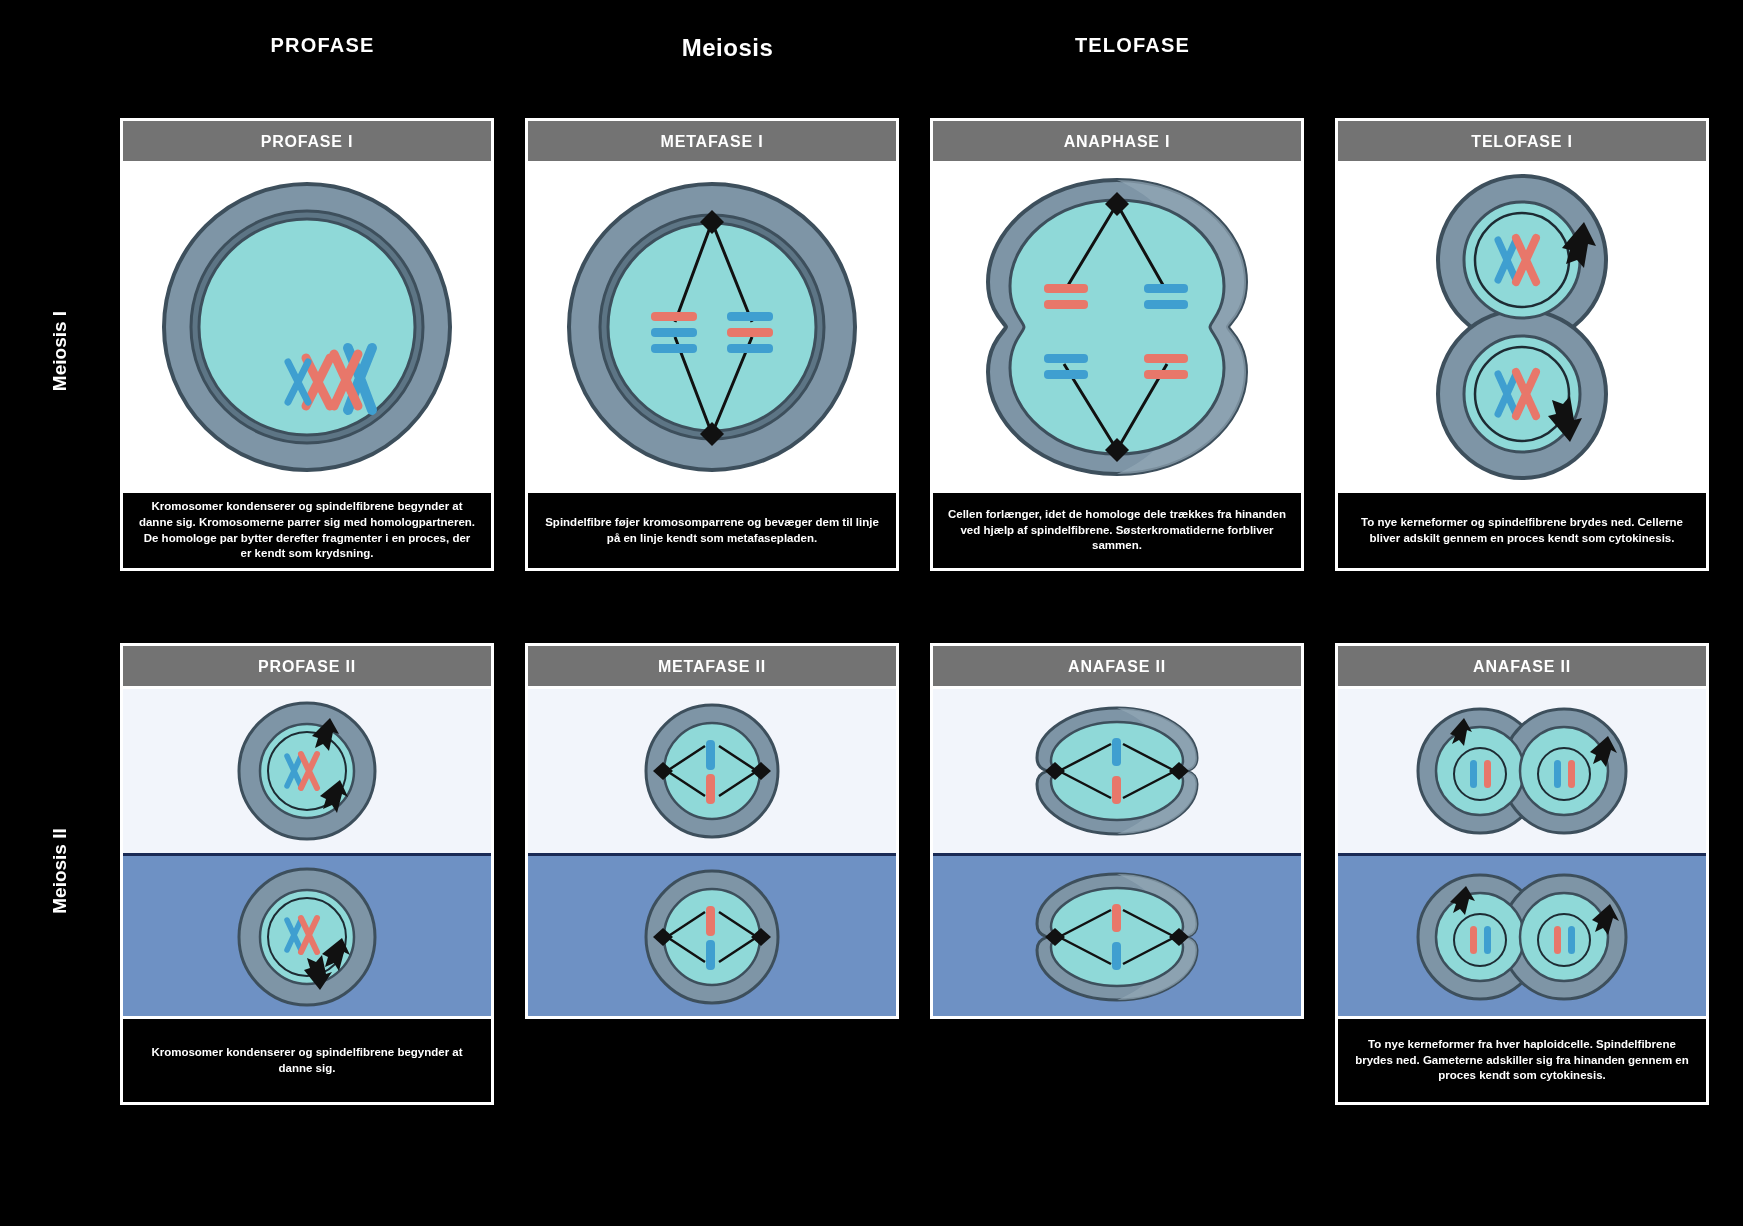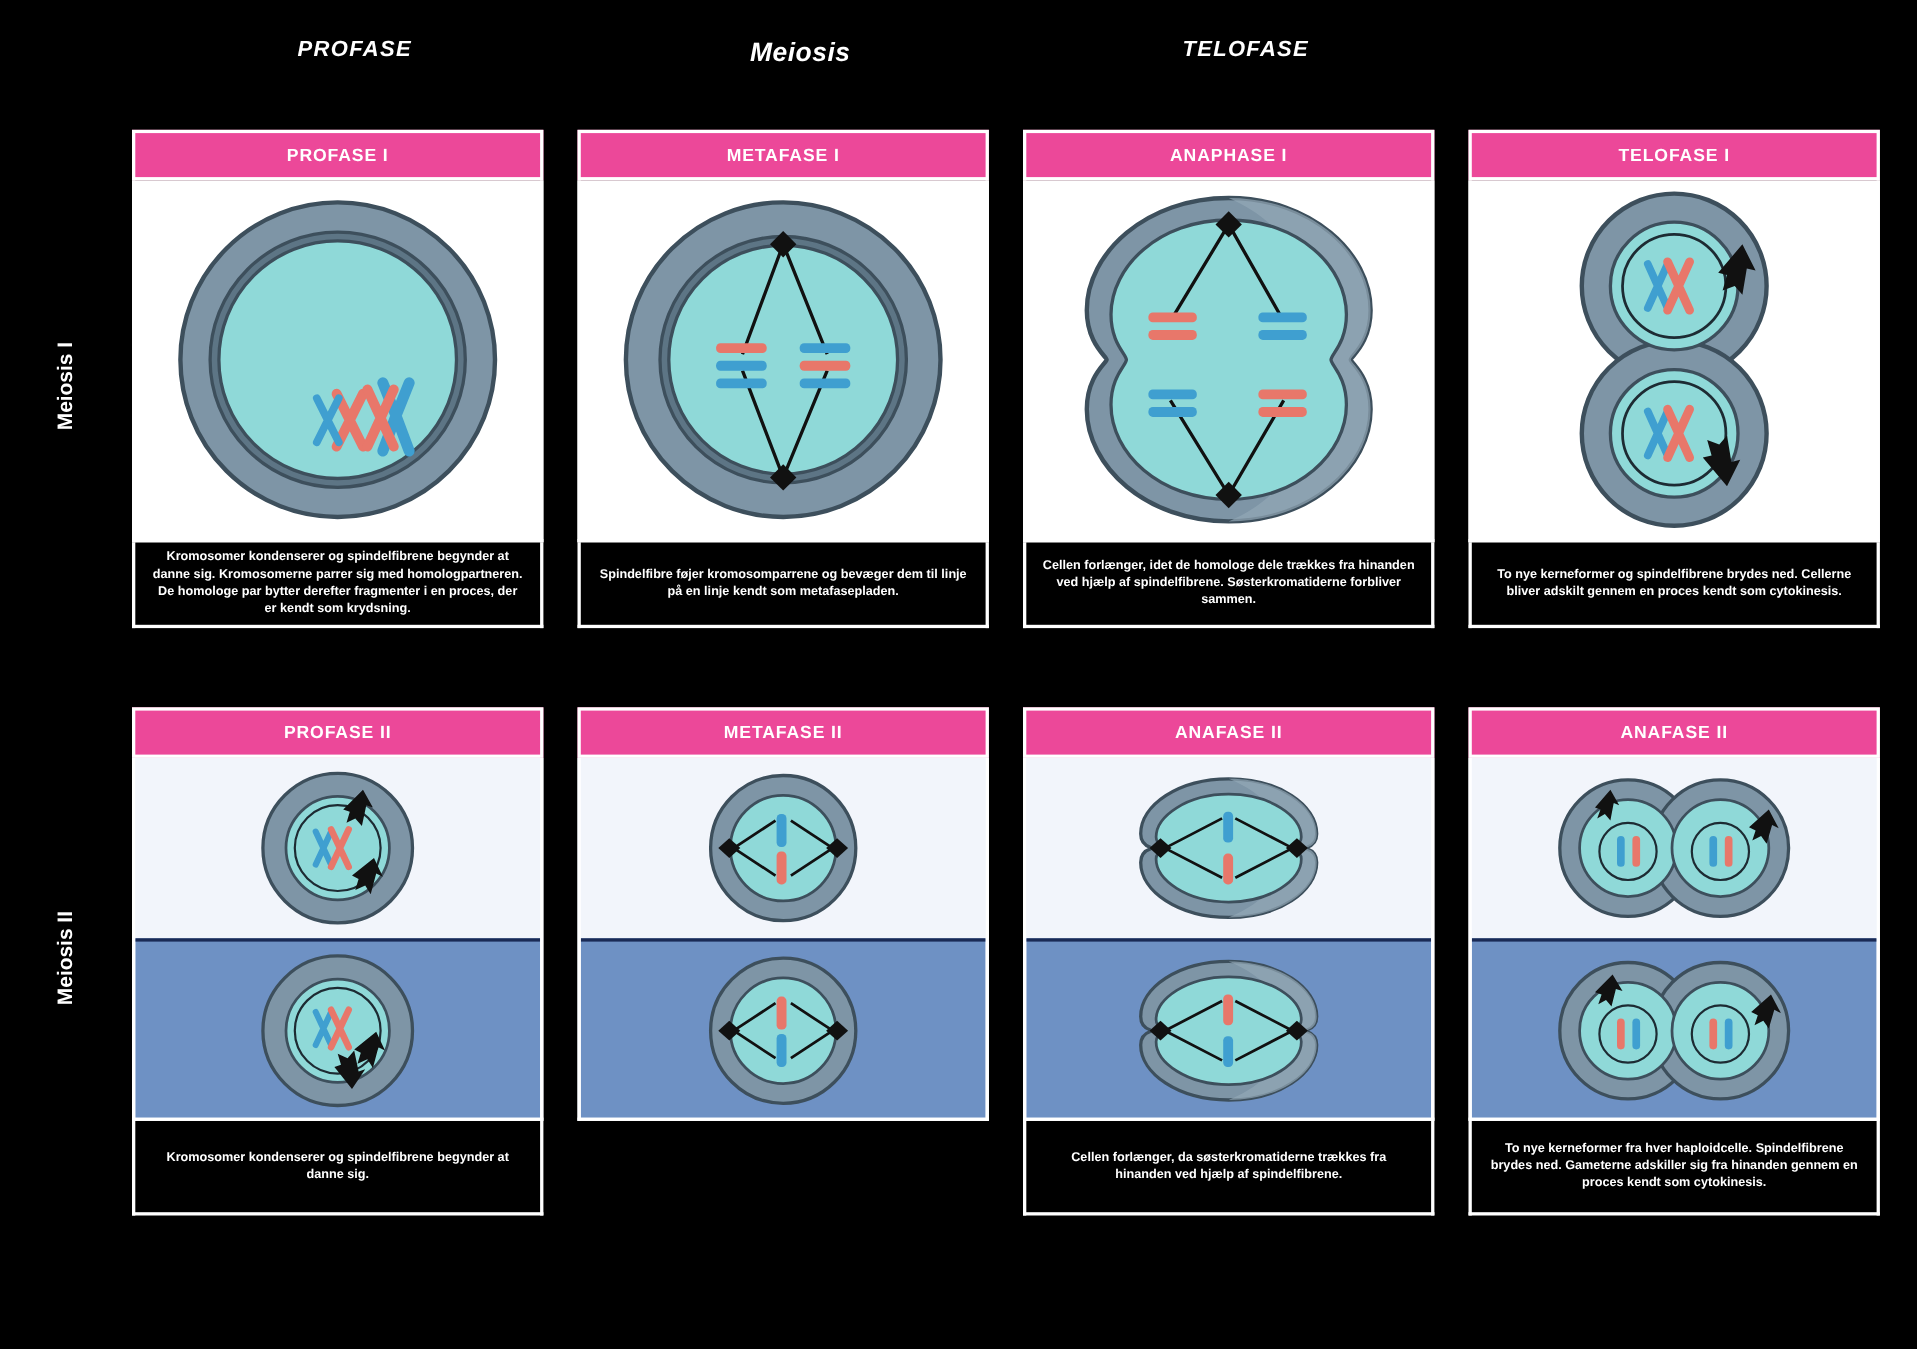--- a/index.html
+++ b/index.html
@@ -32,21 +32,20 @@
     height: 48px;
     display: flex;
   }
   .col-header {
     width: 405px;
     text-align: center;
     font-size: 24px;
     font-weight: bold;
     letter-spacing: 0.5px;
     color: #ffffff;
-    font-style: italic;
   }
   .col-header.caps {
     font-size: 20px;
     letter-spacing: 1.2px;
   }
 
   
   .row-label {
     position: absolute;
     left: -40px;
@@ -70,21 +69,21 @@
     display: flex;
   }
   .panel {
     width: 374px;
     margin-right: 31px;
   }
   .panel:last-child { margin-right: 0; }
 
   .panel-title {
     border: 3px solid #ffffff;
-    background: #ec4899;
+    background: #737373;
     color: #ffffff;
     text-align: center;
     font-size: 16px;
     font-weight: bold;
     letter-spacing: 0.8px;
     padding: 12px 0 11px 0;
     box-sizing: border-box;
     height: 46px;
   }
   .panel-art {
@@ -382,21 +381,20 @@
                 <polygon points="38,66 48,75 38,84 28,75" fill="#111" stroke="none"></polygon>
                 <polygon points="162,66 172,75 162,84 152,75" fill="#111" stroke="none"></polygon>
               </g>
               <g>
                 <rect x="95" y="42" width="9" height="28" rx="4" fill="#e8776a"></rect>
                 <rect x="95" y="80" width="9" height="28" rx="4" fill="#3f9fd0"></rect>
               </g>
             </svg>
           </div>
         </div>
-        <div class="panel-caption">Cellen forlænger, da søsterkromatiderne trækkes fra hinanden ved hjælp af spindelfibrene.</div>
       </div>
 
       <div class="panel">
         <div class="panel-title">ANAFASE II</div>
         <div class="panel-art split">
           <div class="half top">
             <svg class="art-center" width="240" height="150" viewBox="0 0 240 150">
               <circle cx="78" cy="75" r="62" fill="#7e95a6" stroke="#3d4f5c" stroke-width="3"></circle>
               <circle cx="162" cy="75" r="62" fill="#7e95a6" stroke="#3d4f5c" stroke-width="3"></circle>
               <path d="M78 13 A62 62 0 0 1 78 137 A50 50 0 0 0 78 13 Z" fill="#93a8b6" opacity="0.65"></path>

